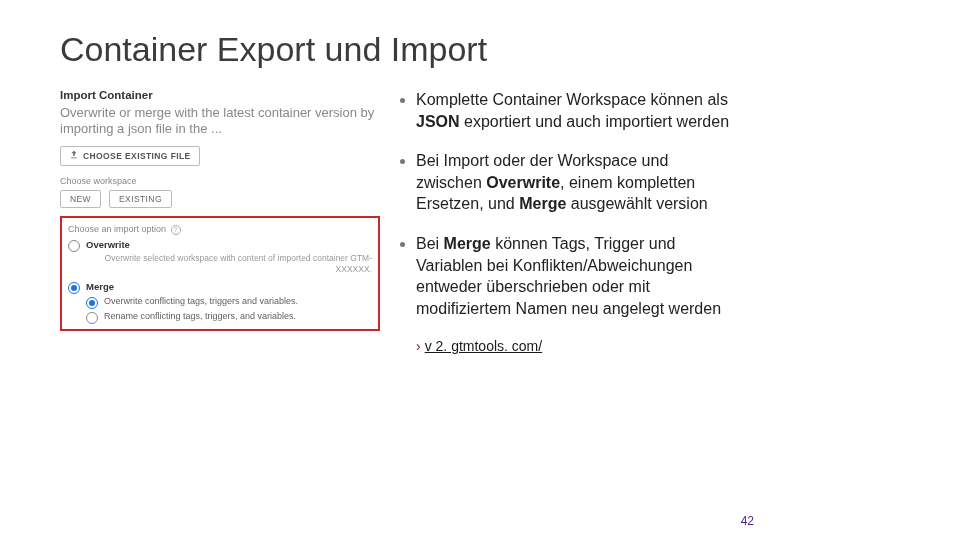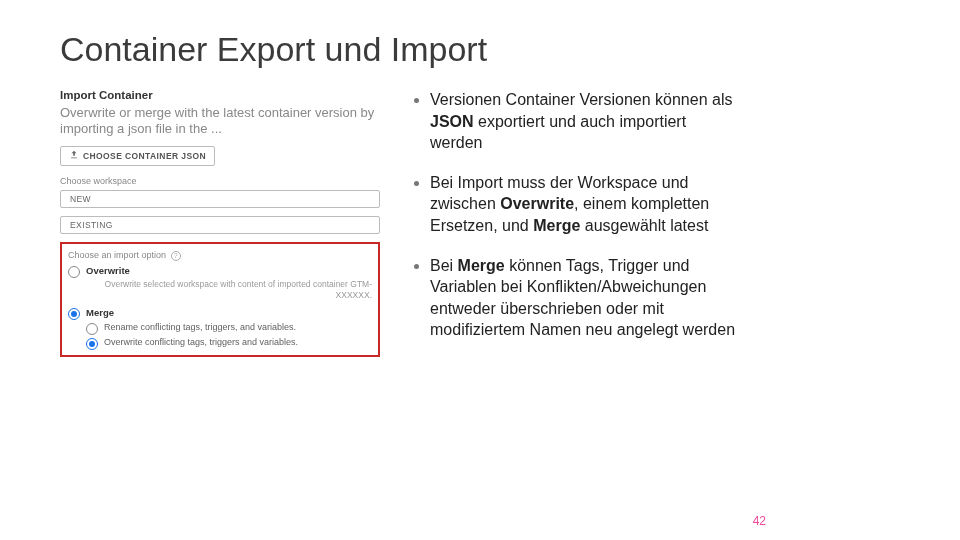--- a/index.html
+++ b/index.html
@@ -19,21 +19,21 @@
   position: relative;
 }
 h1.title {
   font-size: 34px;
   font-weight: 300;
   color: #3b3b3b;
   margin: 0 0 20px 0;
 }
 .columns {
   display: flex;
-  gap: 32px;
+  gap: 18px;
   align-items: flex-start;
 }
 
 .gtm-panel {
   width: 320px;
   flex: 0 0 320px;
   font-size: 10px;
   color: #555;
 }
 .gtm-panel .panel-title {
@@ -65,21 +65,21 @@
   color: #555;
   background: #fff;
   border-radius: 2px;
 }
 .btn.small {
   padding: 3px 9px;
   font-weight: 500;
   color: #666;
 }
 .btn svg { width: 10px; height: 10px; }
-.btn-row { display: flex; gap: 8px; flex-direction: column; }
+.btn-row { display: flex; gap: 8px; }
 .highlight-box {
   border: 2px solid #c62828;
   padding: 6px 6px 4px 6px;
   margin-top: 8px;
 }
 .opt-head {
   font-size: 9px;
   color: #888;
   margin-bottom: 4px;
 }
@@ -164,45 +164,45 @@
 .sub-link .chev {
   color: #8a1c1c;
   margin-right: 4px;
 }
 .sub-link a {
   color: #1a1a1a;
   text-decoration: underline;
 }
 .page-num {
   position: absolute;
-  right: 10px;
+  right: 22px;
   bottom: 12px;
   font-size: 12px;
-  color: #ec4899;
+  color: #4c1d95;
 }
 </style>
 </head>
 <body>
 
 <div class="slide">
   <h1 class="title">Container Export und Import</h1>
 
   <div class="columns">
 
     <div class="gtm-panel">
       <div class="panel-title">Import Container</div>
       <div class="subtext">Overwrite or merge with the latest container version by importing a json file in the ...</div>
 
       <div class="btn">
         <span aria-label="upload-icon">
           <svg viewBox="0 0 24 24">
               <path fill="#666" d="M5 20h14v-2H5v2zM12 2 6 8h4v6h4V8h4l-6-6z"></path>
             </svg>
         </span>
-        <span>CHOOSE CONTAINER JSON</span>
+        <span>CHOOSE EXISTING FILE</span>
       </div>
 
       <div class="section-label">Choose workspace</div>
       <div class="btn-row">
         <div class="btn small">NEW</div>
         <div class="btn small">EXISTING</div>
       </div>
 
       <div class="highlight-box">
         <div class="opt-head">
@@ -215,42 +215,45 @@
           <span class="r-label">Overwrite</span>
         </div>
         <div class="radio-desc">Overwrite selected workspace with content of imported container GTM-XXXXXX.</div>
 
         <div class="radio-row checked">
           <span class="dot"></span>
           <span class="r-label">Merge</span>
         </div>
 
         <div class="sub-radios">
+          <div class="radio-row checked">
+            <span class="dot"></span>
+            <span class="r-label">Overwrite conflicting tags, triggers and variables.</span>
+          </div>
           <div class="radio-row">
             <span class="dot"></span>
             <span class="r-label">Rename conflicting tags, triggers, and variables.</span>
           </div>
-          <div class="radio-row checked">
-            <span class="dot"></span>
-            <span class="r-label">Overwrite conflicting tags, triggers and variables.</span>
-          </div>
         </div>
       </div>
     </div>
 
     <div class="text-col">
       <ul>
         <li>
-          <span>Versionen Container Versionen können als </span><strong>JSON</strong><span> exportiert und auch importiert werden</span>
+          <span>Komplette Container Workspace können als </span><strong>JSON</strong><span> exportiert und auch importiert werden</span>
         </li>
         <li>
-          <span>Bei Import muss der Workspace und zwischen </span><strong>Overwrite</strong><span>, einem kompletten Ersetzen, und </span><strong>Merge</strong><span> ausgewählt latest</span>
+          <span>Bei Import oder der Workspace und zwischen </span><strong>Overwrite</strong><span>, einem kompletten Ersetzen, und </span><strong>Merge</strong><span> ausgewählt version</span>
         </li>
         <li>
           <span>Bei </span><strong>Merge</strong><span> können Tags, Trigger und Variablen bei Konflikten/Abweichungen entweder überschrieben oder mit modifiziertem Namen neu angelegt werden</span>
         </li>
       </ul>
+      <div class="sub-link">
+        <span class="chev">›</span><a href="#">v 2. gtmtools. com/</a>
+      </div>
     </div>
 
   </div>
 
   <div class="page-num">42</div>
 </div>
 
 </body></html>

